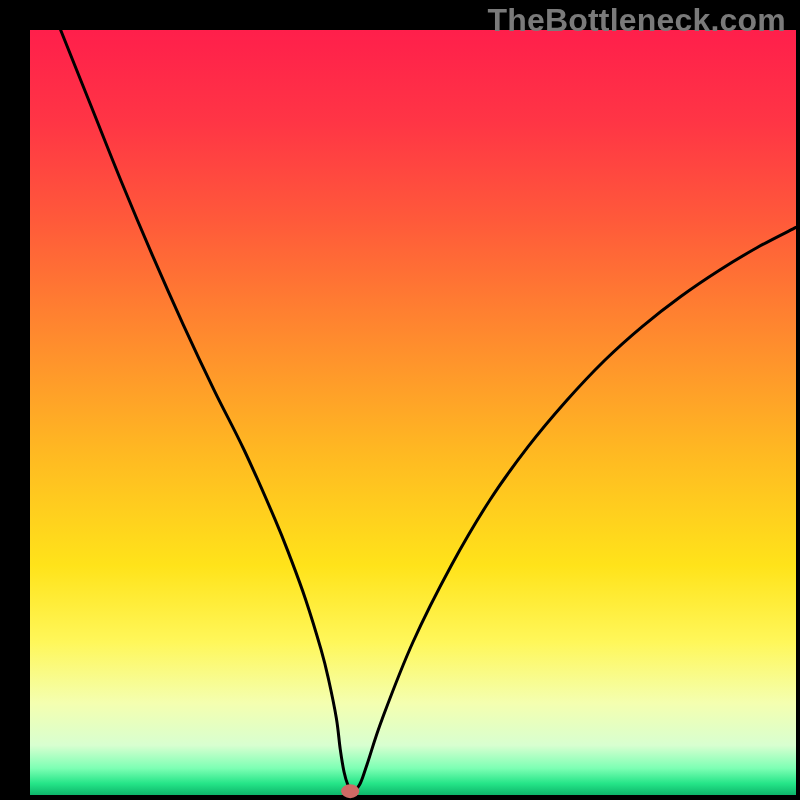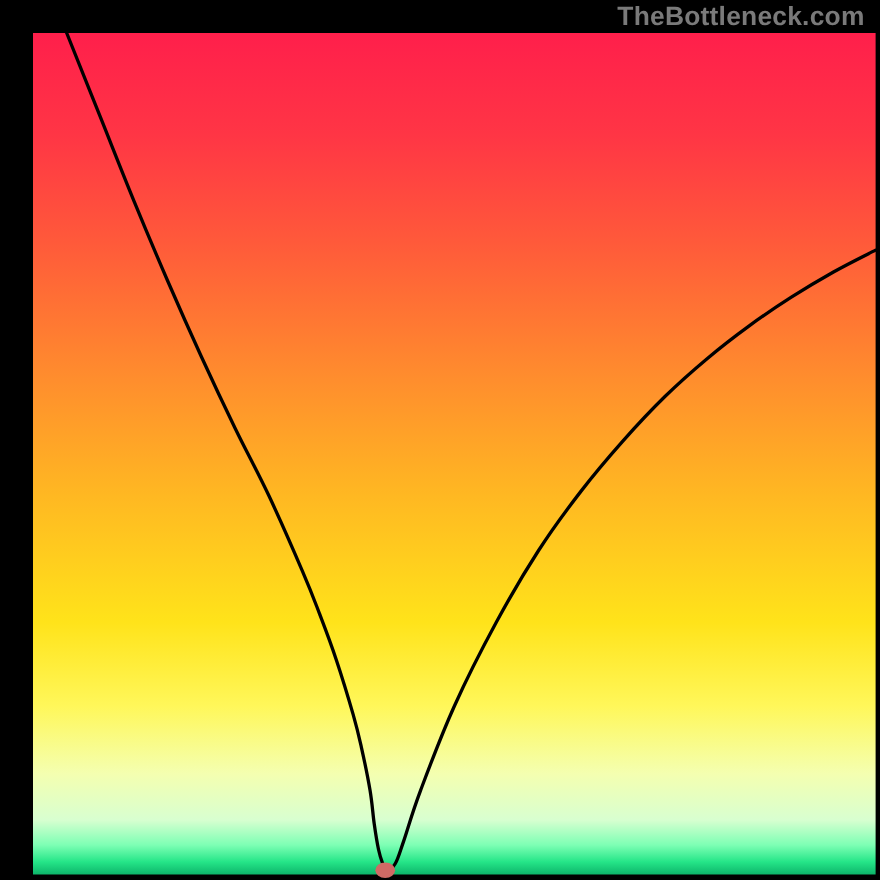--- a/index.html
+++ b/index.html
@@ -14,21 +14,21 @@
     position: relative;
     width: 800px;
     height: 800px;
     box-sizing: border-box;
   }
   .watermark {
     position: absolute;
     top: 2px;
     right: 14px;
     color: #7a7a7a;
-    font-size: 24px;
+    font-size: 32px;
     font-weight: 600;
     letter-spacing: 0.2px;
     z-index: 5;
     user-select: none;
   }
   svg {
     display: block;
   }
 </style>
 </head>

